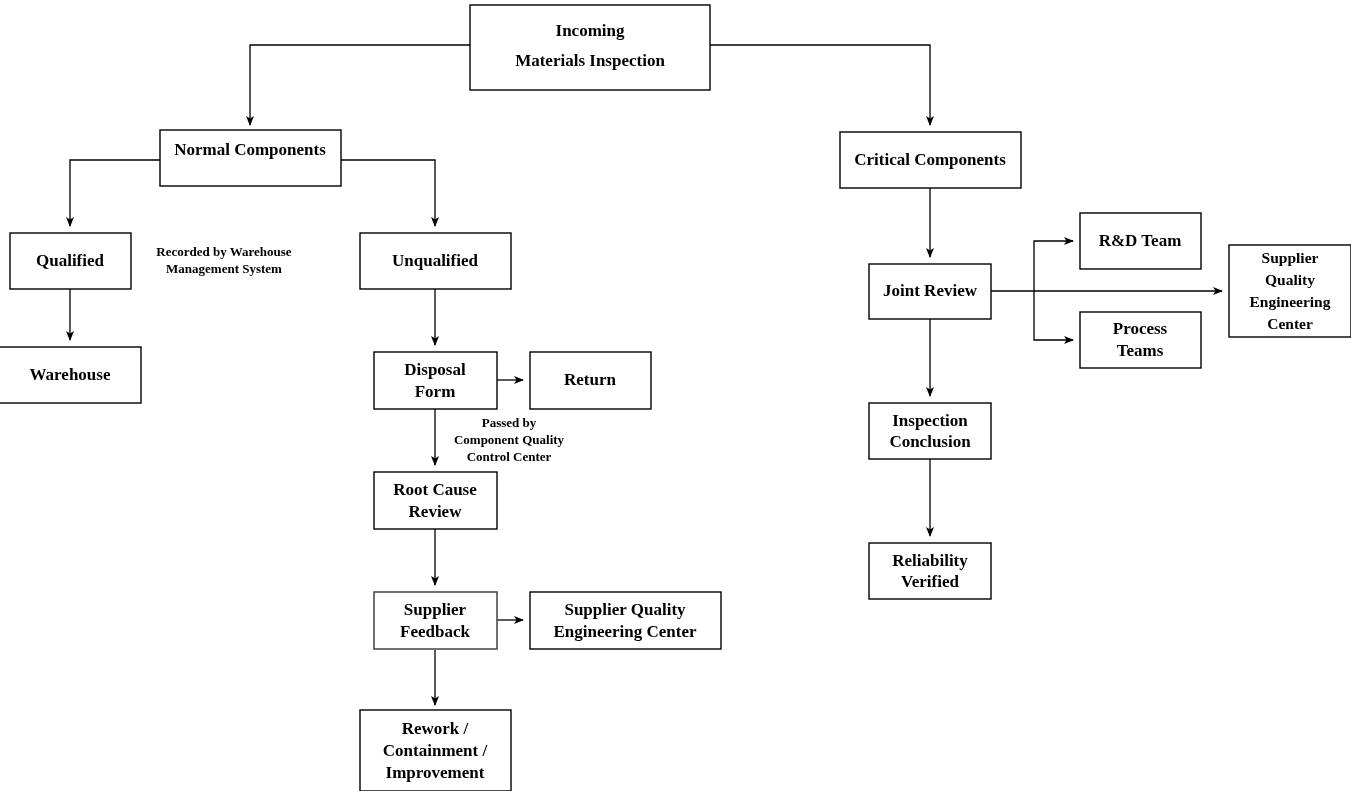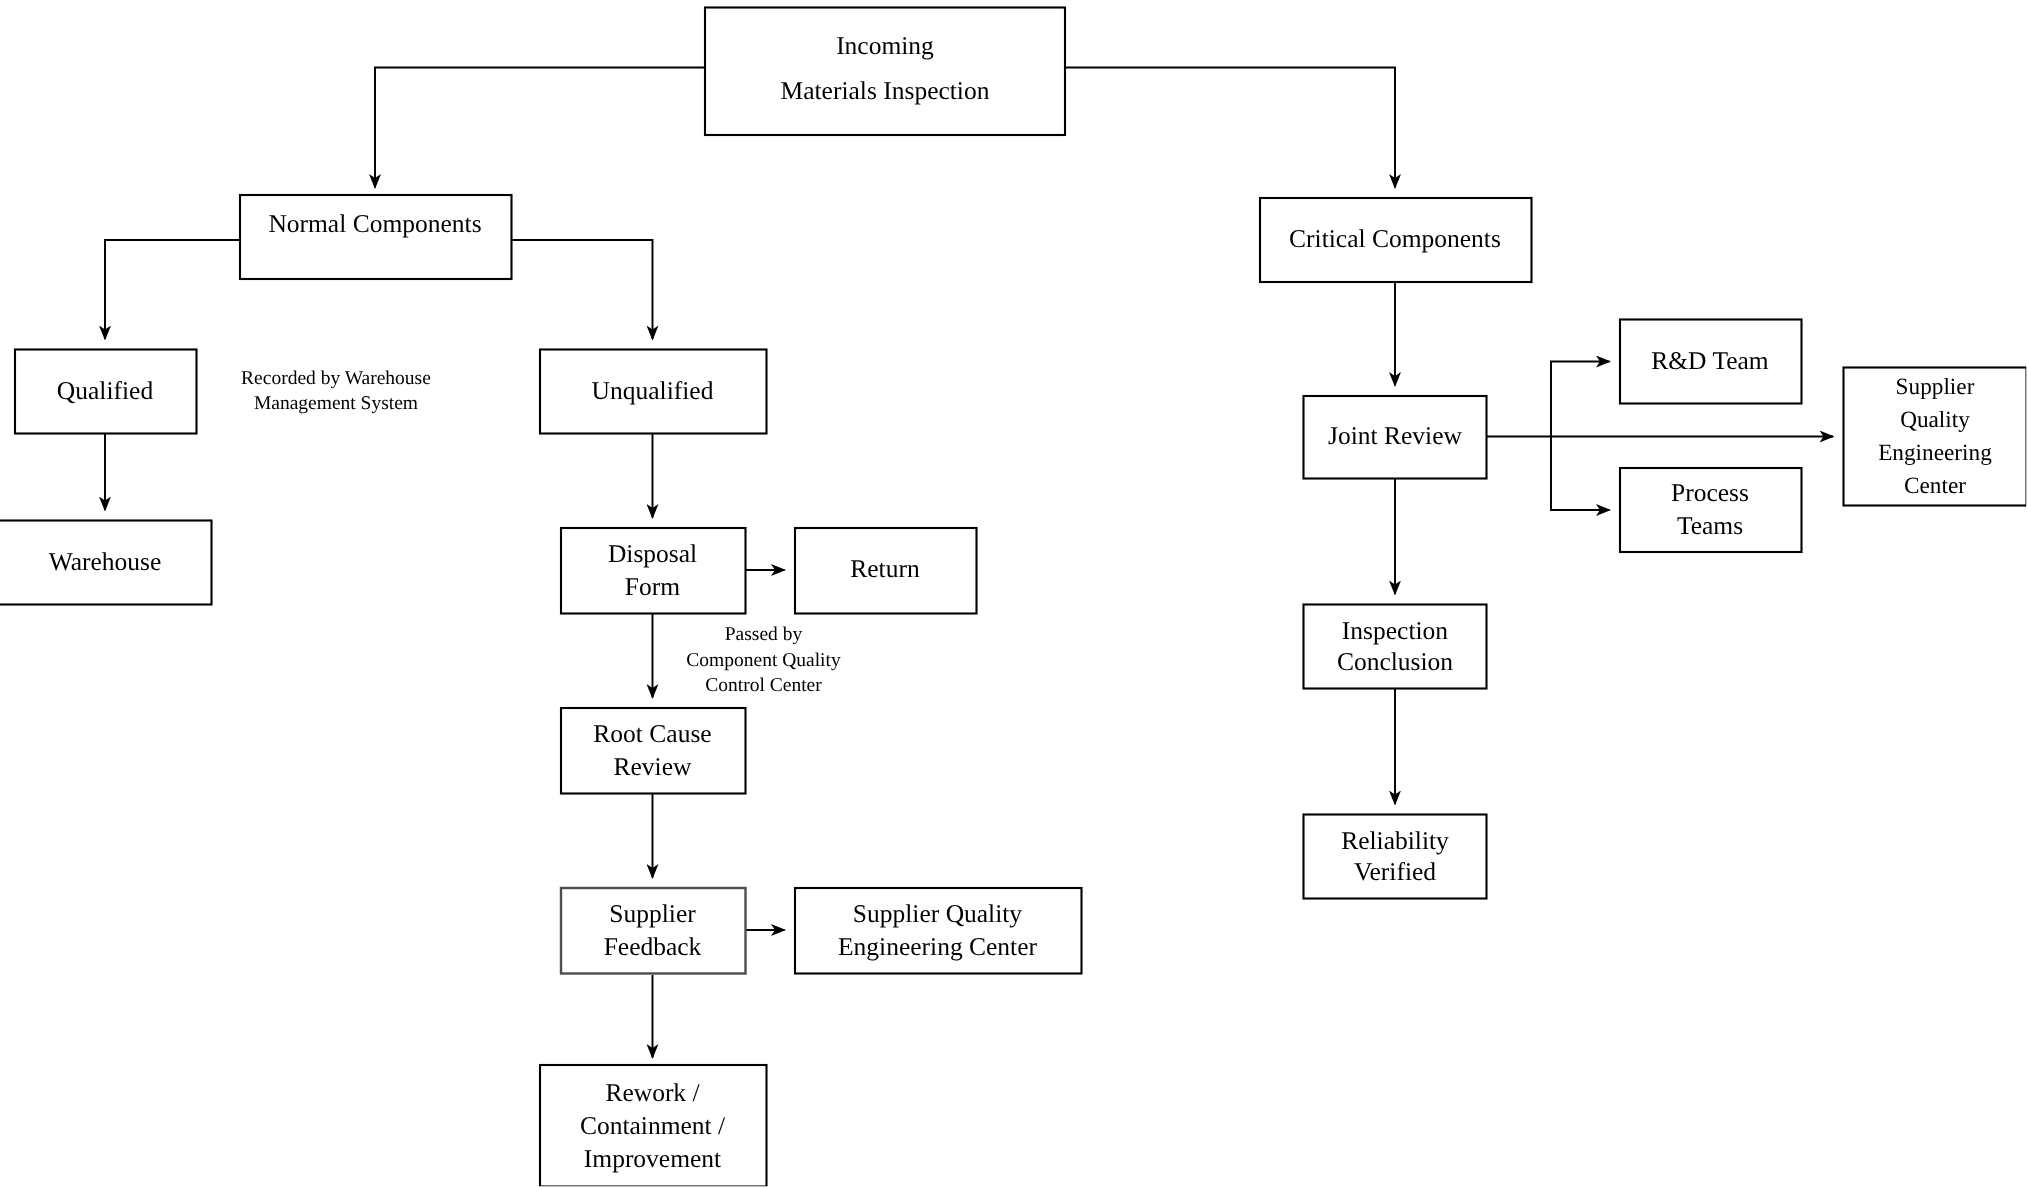--- a/index.html
+++ b/index.html
@@ -11,20 +11,21 @@
     width: 1351px;
     height: 791px;
     overflow: hidden;
     font-family: "Liberation Serif", "DejaVu Serif", serif;
   }
   #diagram-root {
     position: relative;
     width: 1351px;
     height: 791px;
     background: #ffffff;
+    font-weight: bold;
   }
   svg#flow-svg {
     position: absolute;
     top: 0;
     left: 0;
     width: 1351px;
     height: 791px;
     display: block;
   }
   .node-rect {

